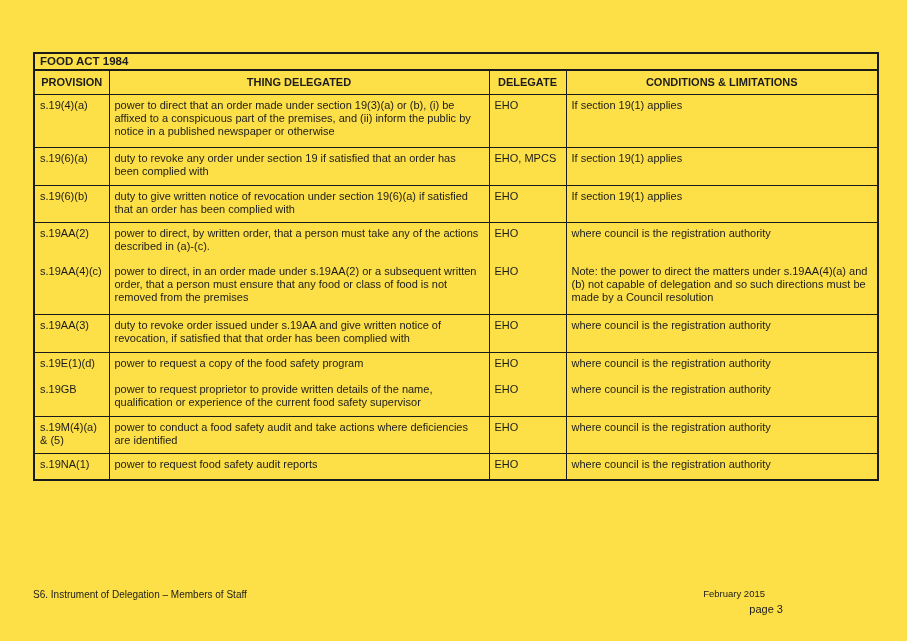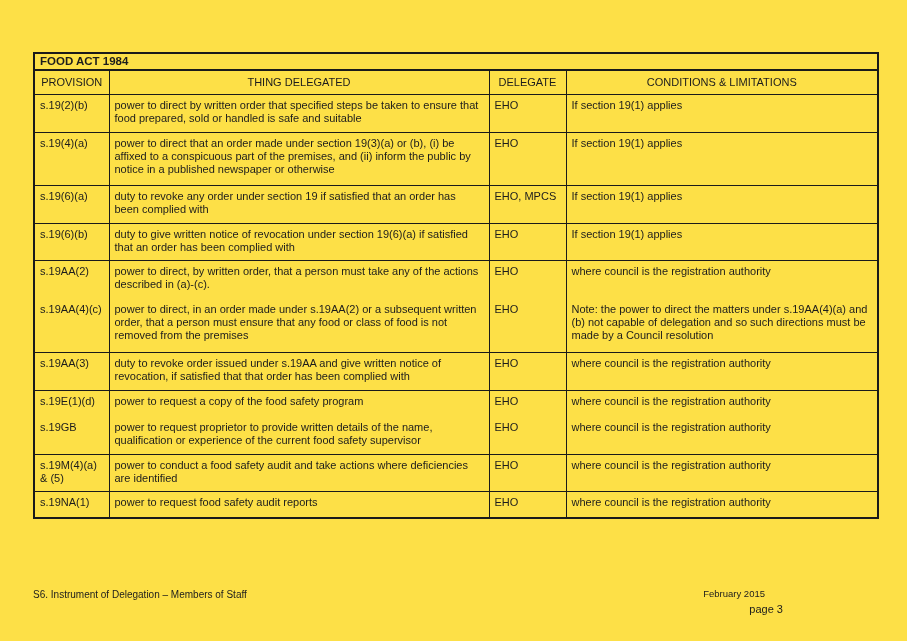--- a/index.html
+++ b/index.html
@@ -33,21 +33,21 @@
   .delegation-table td:last-child, .delegation-table th:last-child { border-right: none; }
   tr.title-row td {
     border-bottom: 2px solid #1a1a1a;
     font-weight: bold;
     font-size: 11.5px;
     padding: 1px 4px 1px 5px;
     height: 16px;
     vertical-align: middle;
   }
   tr.header-row th {
-    font-weight: normal;
+    font-weight: bold;
     text-align: center;
     vertical-align: middle;
     height: 24px;
     padding: 3px 2px;
   }
   tr.no-b td { border-bottom: none; }
   tr.h27 { height: 27px; }
   tr.h35 { height: 35px; }
   tr.h37 { height: 37px; }
   tr.h38 { height: 38px; }
@@ -94,26 +94,20 @@
     </tr>
 
     <tr class="header-row">
       <th>PROVISION</th>
       <th>THING DELEGATED</th>
       <th>DELEGATE</th>
       <th>CONDITIONS &amp; LIMITATIONS</th>
     </tr>
 
 
-    <tr class="h38">
-      <td>s.19(2)(b)</td>
-      <td>power to direct by written order that specified steps be taken to ensure that food prepared, sold or handled is safe and suitable</td>
-      <td>EHO</td>
-      <td>If section 19(1) applies</td>
-    </tr>
 
     <tr class="h53">
       <td>s.19(4)(a)</td>
       <td>power to direct that an order made under section 19(3)(a) or (b), (i) be affixed to a conspicuous part of the premises, and (ii) inform the public by notice in a published newspaper or otherwise</td>
       <td>EHO</td>
       <td>If section 19(1) applies</td>
     </tr>
 
     <tr class="h38">
       <td>s.19(6)(a)</td>

